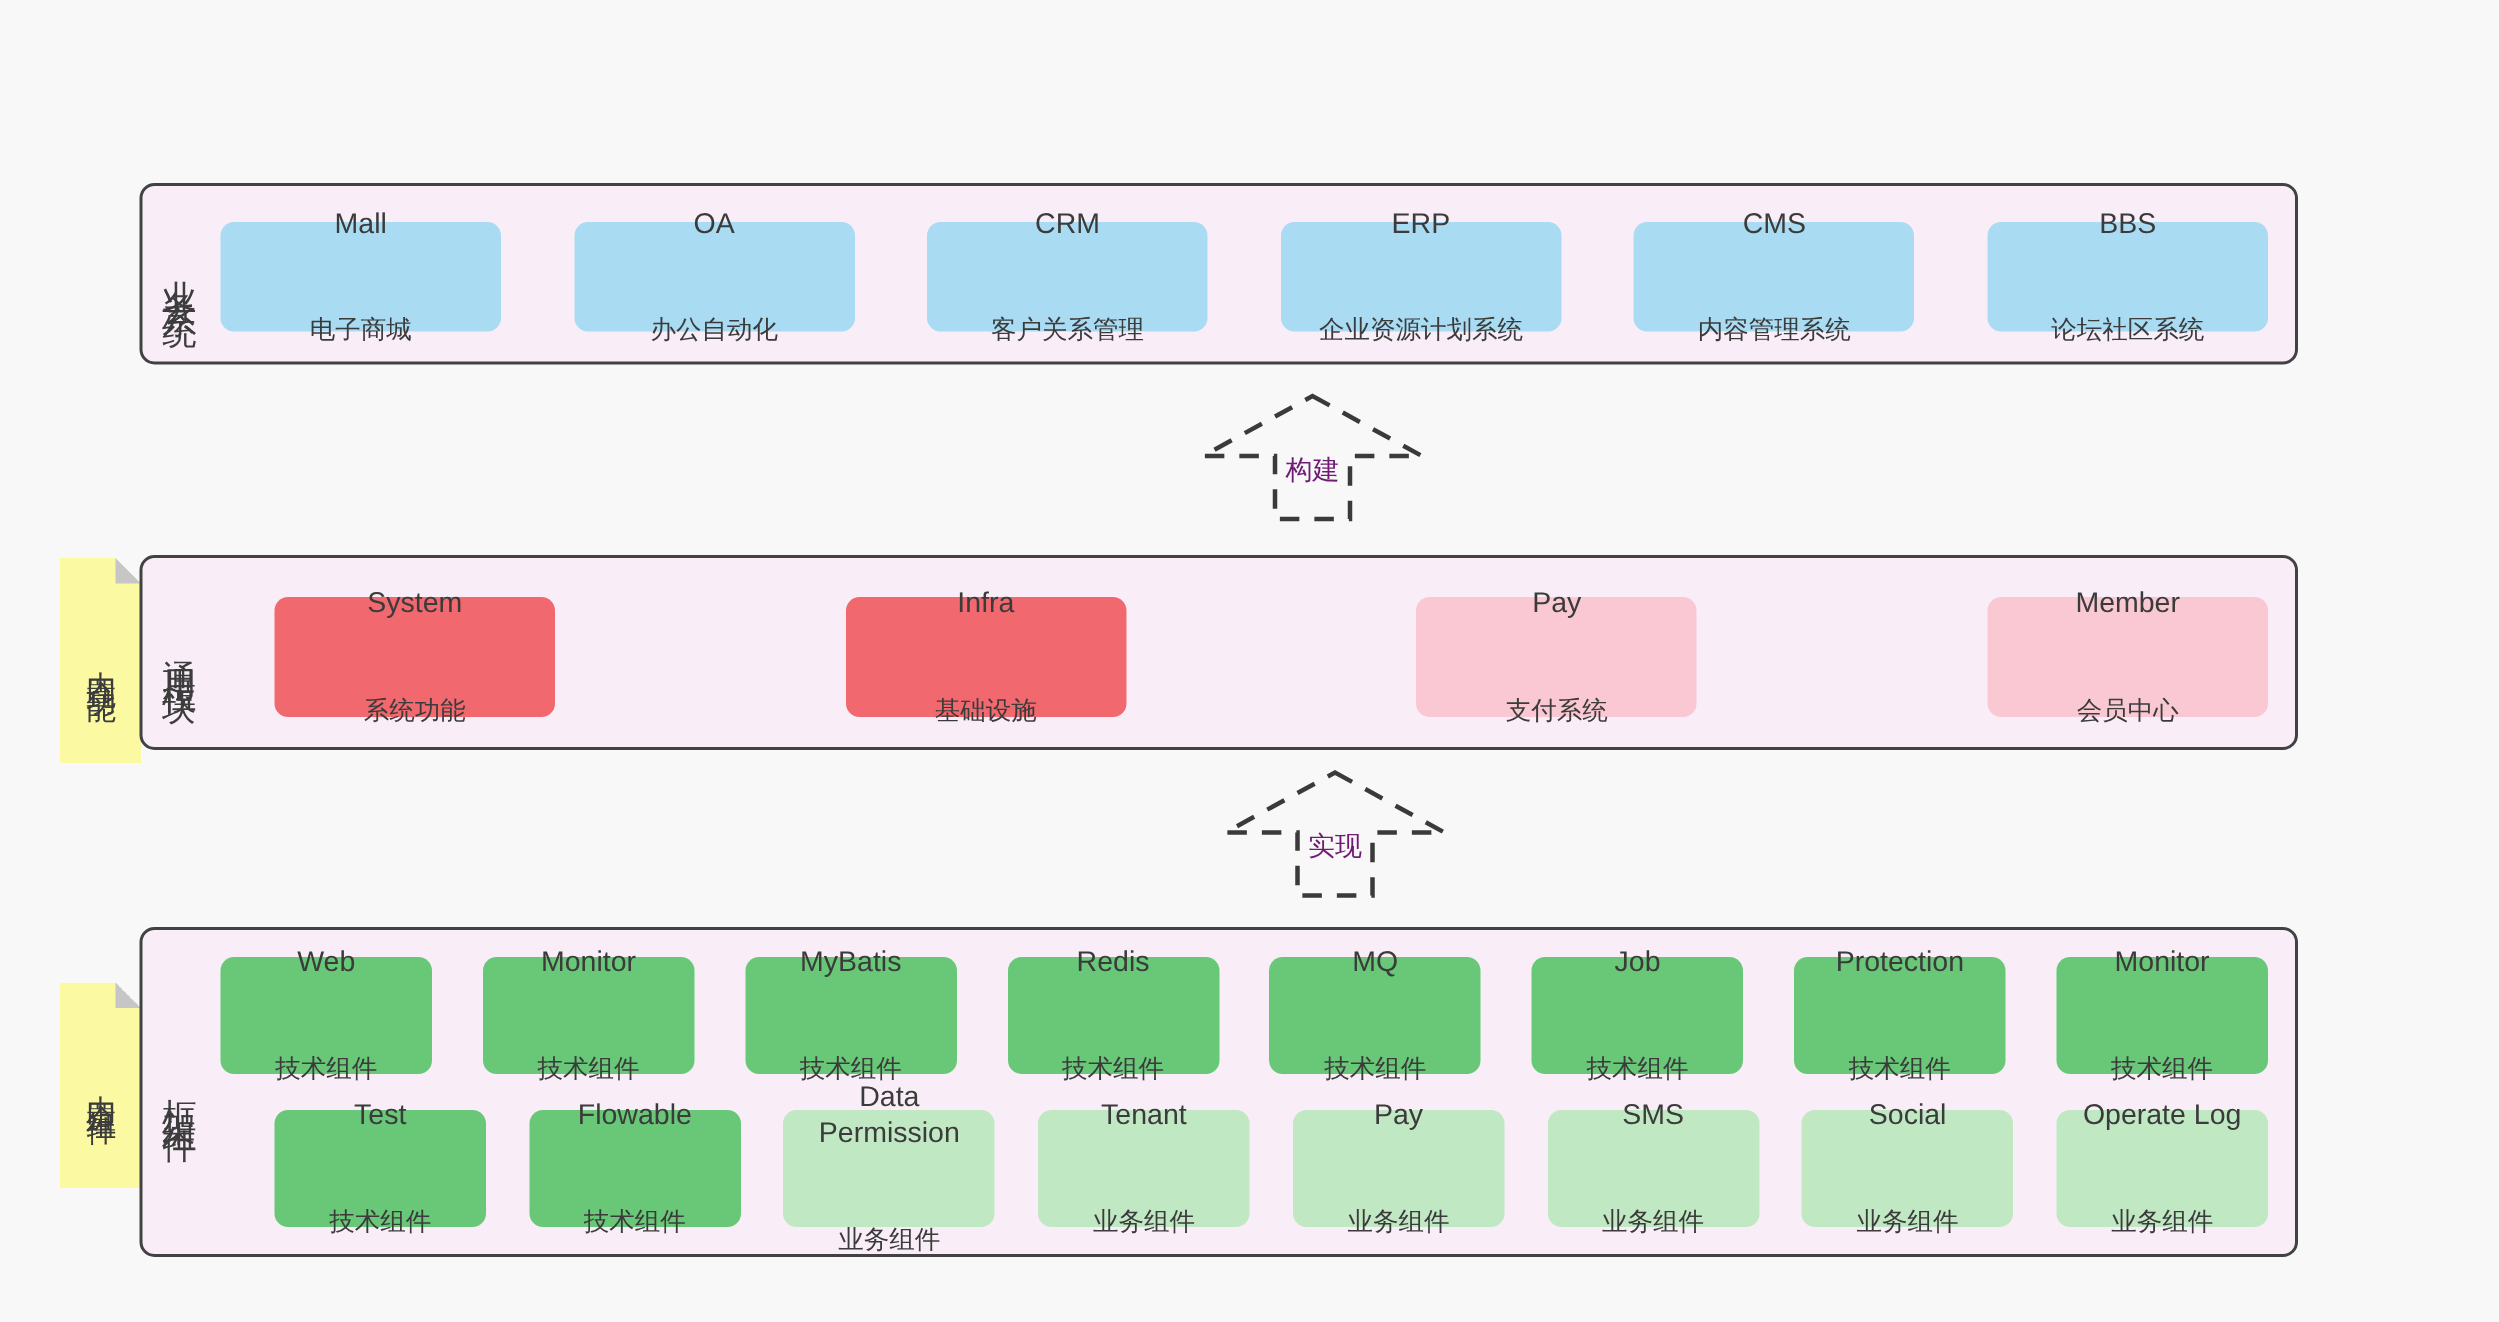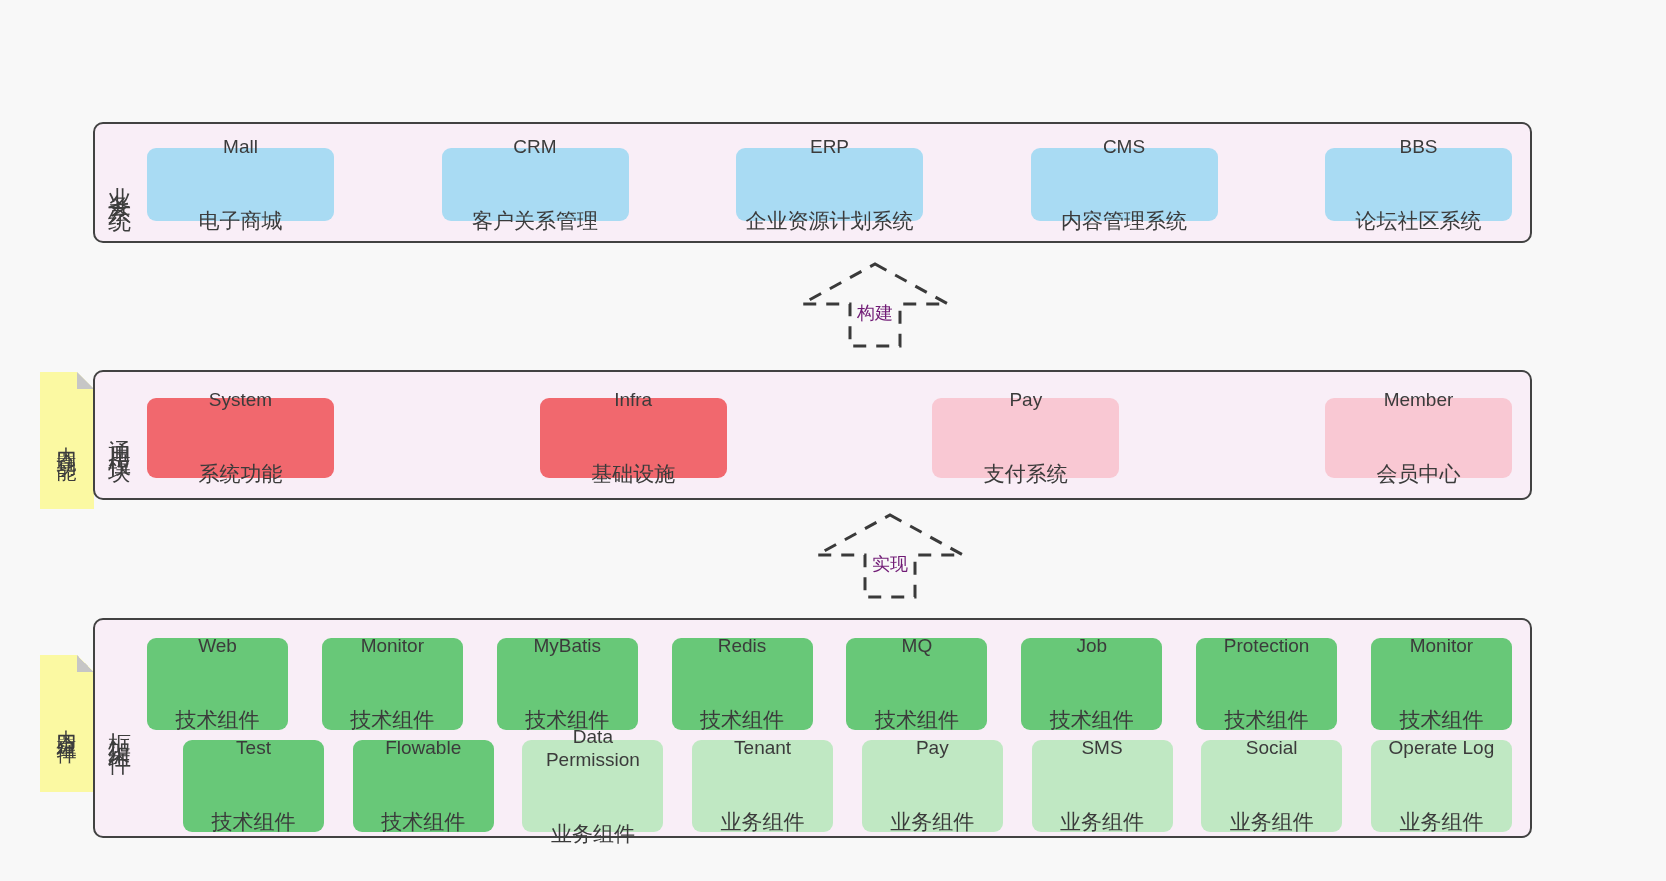--- a/index.html
+++ b/index.html
@@ -34,24 +34,24 @@
   #layer-components .row.r1{top:18px;}
   #layer-components .row.r2{top:120px;padding-left:36px;}
   .box{
     border-radius:9px;
     display:flex;flex-direction:column;justify-content:center;align-items:center;
     text-align:center;color:#3b3b3b;gap:48px;
   }
   .w6{width:187px;}
   .w8{width:141px;}
   #layer-business .box{height:73px;}
-  #layer-modules .box{height:80px;}
-  #layer-components .box{height:92px;}
+  #layer-modules .box{height:80px;margin-left:36px;}
+  #layer-components .box{height:78px;}
   .box .en{font-size:19px;line-height:1.25;padding:0 6px;}
-  .box .zh{font-size:21px;line-height:1.3;}
+  .box .zh{font-size:17px;line-height:1.3;font-family:Liberation Serif, serif;}
   .c-blue{background:#a9dbf3;}
   .c-red{background:#f1686e;}
   .c-pink{background:#f9c8d3;}
   .c-green{background:#68c878;}
   .c-lgreen{background:#c0e8c3;}
   .note{
     position:absolute;left:40px;width:54px;height:137px;
     background:#fbf9a2;z-index:1;
     clip-path:polygon(0 0,calc(100% - 17px) 0,100% 17px,100% 100%,0 100%);
     display:flex;align-items:center;justify-content:center;
@@ -82,20 +82,24 @@
 <body>
 
 <section class="layer" id="layer-business">
   <div class="side-label">业务系统</div>
   <div class="row">
     <div class="box w6 c-blue">
       <div class="en">Mall</div>
       <div class="zh">电子商城</div>
     </div>
     <div class="box w6 c-blue">
+      <div class="en">OA</div>
+      <div class="zh">办公自动化</div>
+    </div>
+    <div class="box w6 c-blue">
       <div class="en">CRM</div>
       <div class="zh">客户关系管理</div>
     </div>
     <div class="box w6 c-blue">
       <div class="en">ERP</div>
       <div class="zh">企业资源计划系统</div>
     </div>
     <div class="box w6 c-blue">
       <div class="en">CMS</div>
       <div class="zh">内容管理系统</div>

